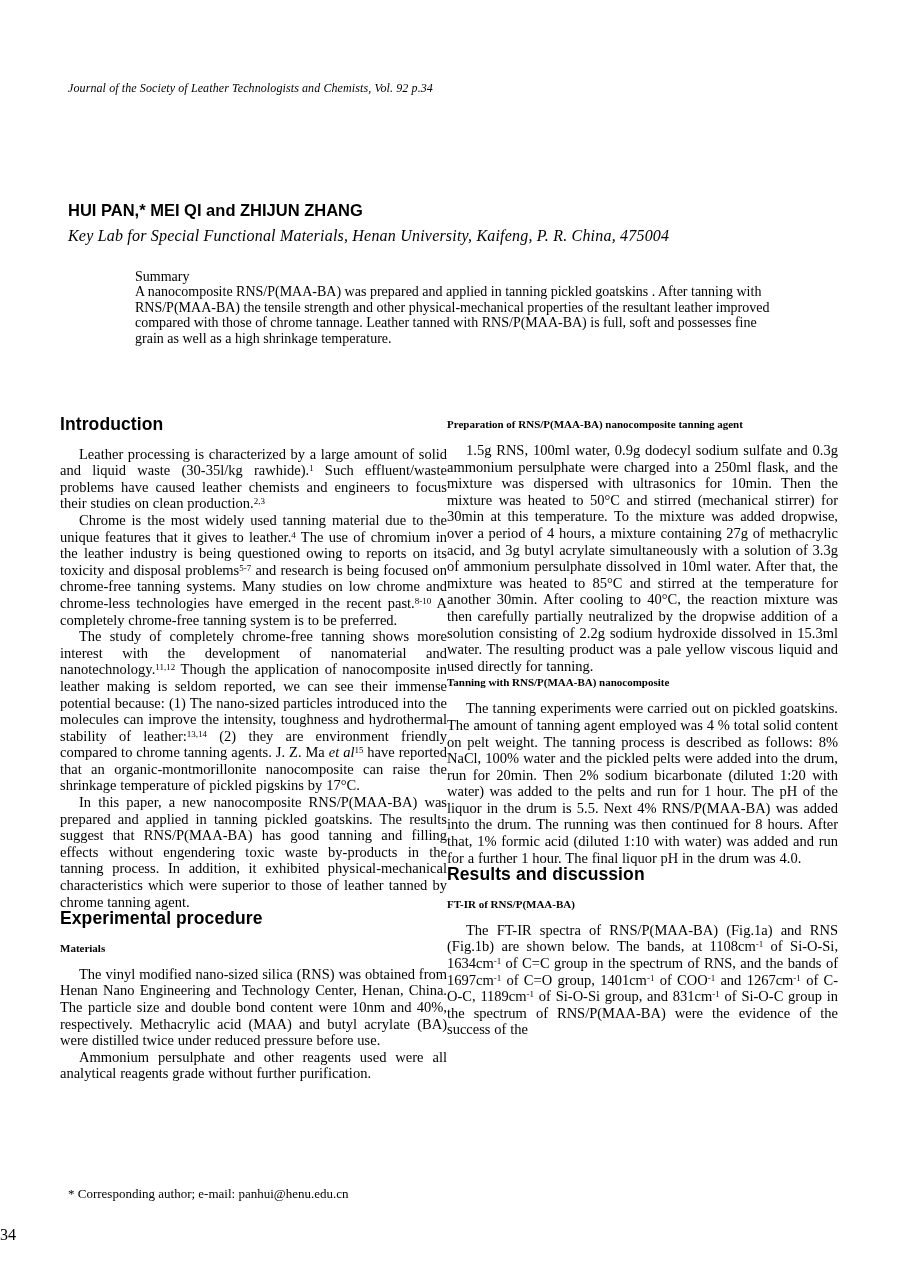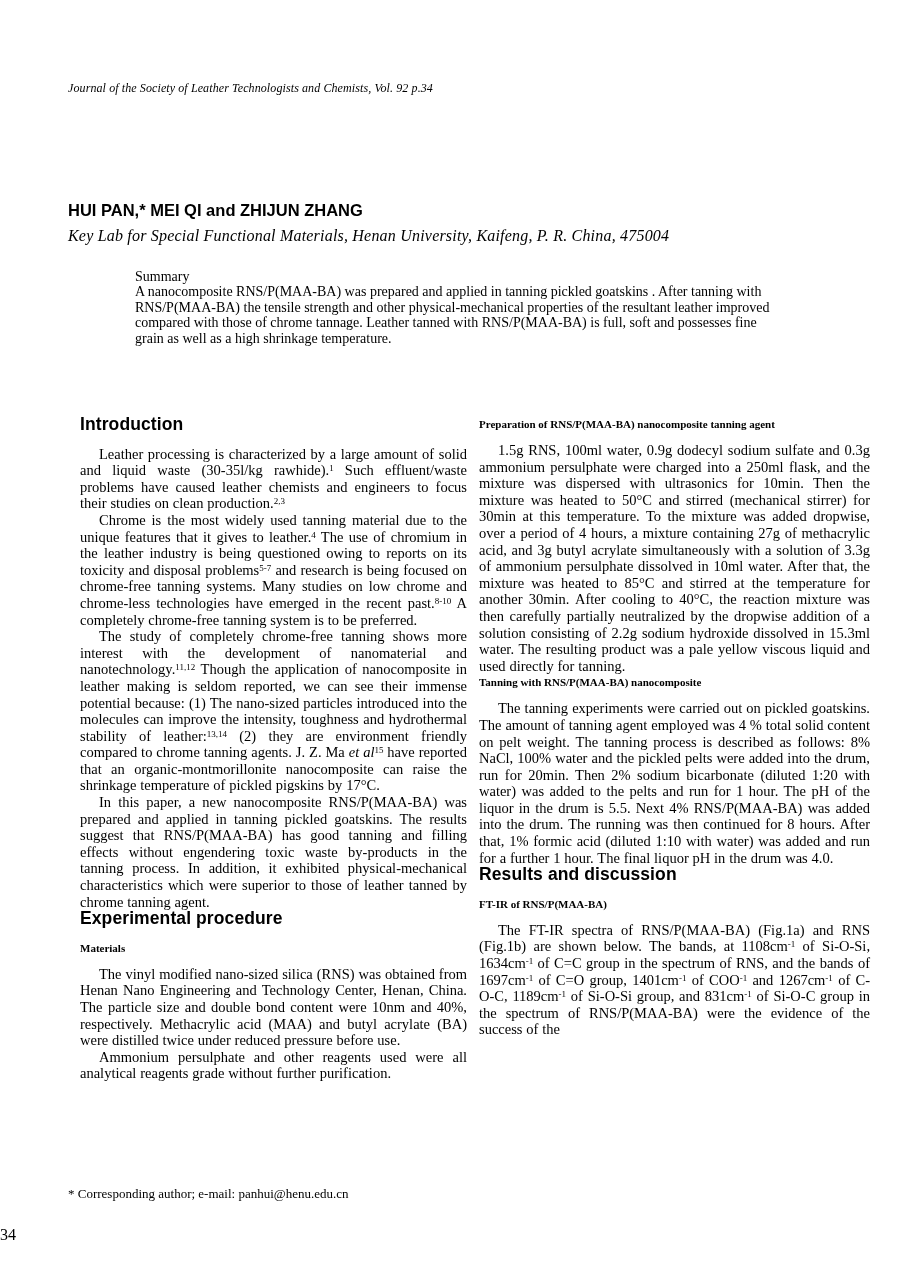--- a/index.html
+++ b/index.html
@@ -42,22 +42,22 @@
     white-space: nowrap;
   }
   .summary {
     position: absolute; left: 135px; top: 269px; width: 652px;
     font-size: 14px; line-height: 15.4px;
   }
   .summary-heading { font-weight: normal; }
   .summary-text { margin: 0; text-align: left; }
 
   .columns {
-    position: absolute; left: 80px; top: 416px; width: 792px;
-    display: flex; gap: 12px;
+    position: absolute; left: 60px; top: 416px; width: 792px;
+    display: flex; gap: 0;
   }
   .col { font-size: 14.5px; line-height: 16.6px; }
   .col-left { width: 387px; }
   .col-right { width: 391px; }
   .col p {
     margin: 0; text-align: justify; text-indent: 19px;
     word-spacing: 0.2px;
   }
   h2.section-heading {
     font-family: "Liberation Sans", "DejaVu Sans", sans-serif;

